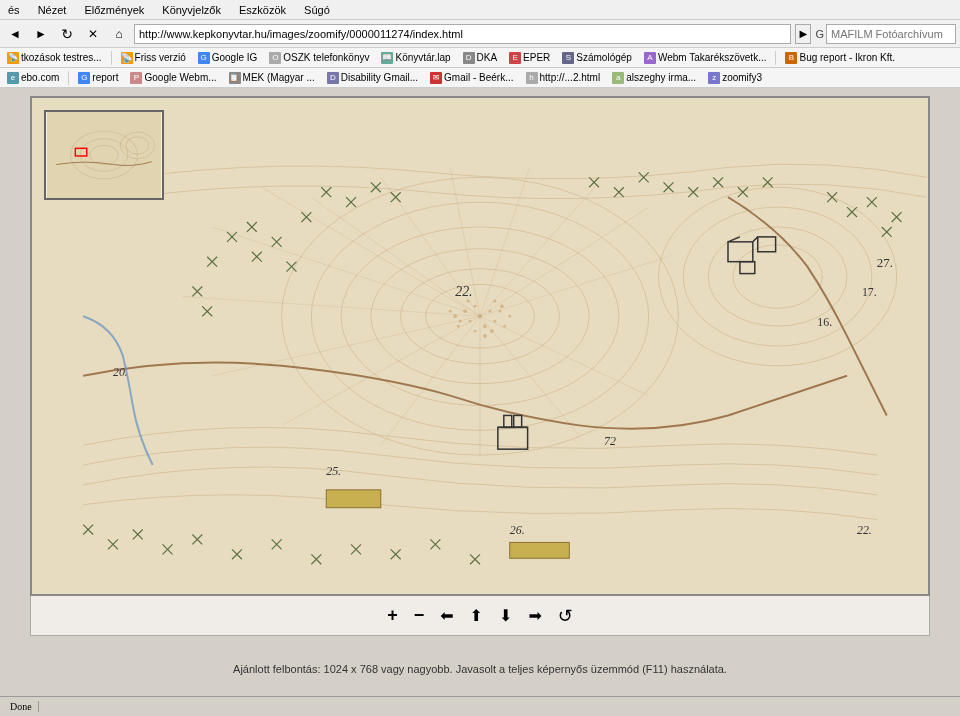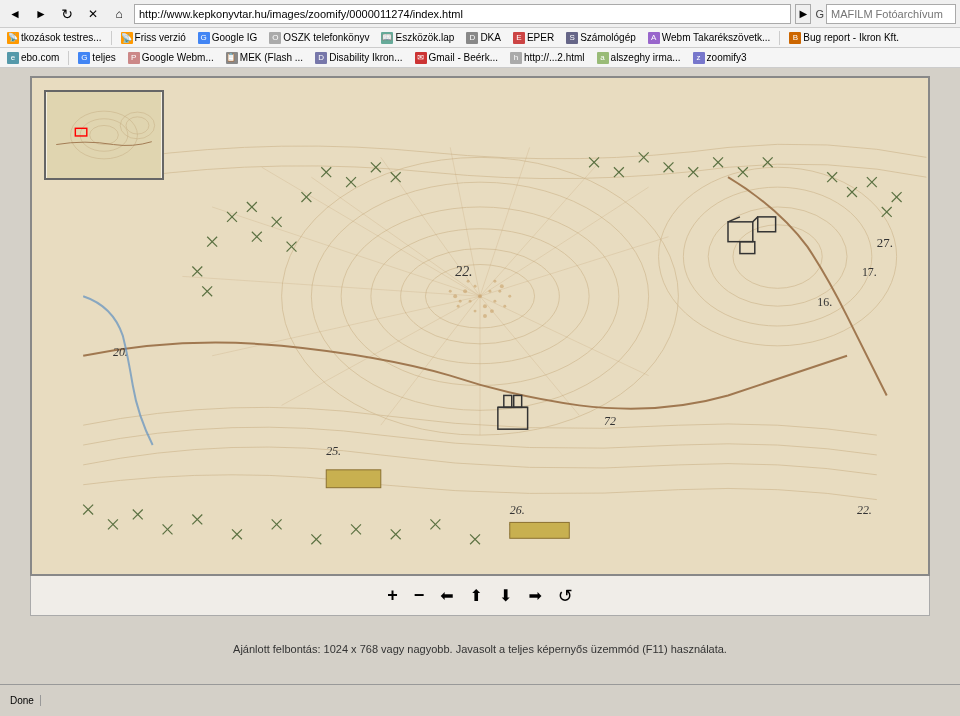--- a/index.html
+++ b/index.html
@@ -219,40 +219,49 @@
       overflow: hidden;
     }
     .thumbnail-inner {
       width: 100%;
       height: 100%;
       position: relative;
     }
 
     
     .status-bar {
-      height: 32px;
+      height: 20px;
       background: #d4d0c8;
       border-top: 1px solid #999;
       display: flex;
       align-items: center;
       padding: 0 4px;
       font-size: 10px;
       gap: 4px;
+      font-family: Liberation Serif, serif;
     }
     .status-segment {
       padding: 0 6px;
       border-right: 1px solid #999;
       white-space: nowrap;
     }
   </style>
 </head>
 <body>
 
 <div class="browser-window">
 
+  <div class="menu-bar">
+    <span class="menu-item">és</span>
+    <span class="menu-item">Nézet</span>
+    <span class="menu-item">Előzmények</span>
+    <span class="menu-item">Könyvjelzők</span>
+    <span class="menu-item">Eszközök</span>
+    <span class="menu-item">Súgó</span>
+  </div>
 
   <div class="toolbar">
     <button class="toolbar-btn">◄</button>
     <button class="toolbar-btn">►</button>
     <button class="toolbar-btn" style="font-size:14px;">↻</button>
     <button class="toolbar-btn">✕</button>
     <button class="toolbar-btn">⌂</button>
     <div class="address-bar-container">
       <input class="address-bar" value="http://www.kepkonyvtar.hu/images/zoomify/0000011274/index.html" style="">
       <button class="go-btn">▶</button>
@@ -276,21 +285,21 @@
     <div class="bookmark-item">
       <span class="bookmark-icon" style="background:#4285f4;">G</span>
       <span>Google IG</span>
     </div>
     <div class="bookmark-item">
       <span class="bookmark-icon" style="background:#aaa;">O</span>
       <span>OSZK telefonkönyv</span>
     </div>
     <div class="bookmark-item">
       <span class="bookmark-icon" style="background:#6a9;">📖</span>
-      <span>Eszközök.lap</span>
+      <span>Könyvtár.lap</span>
     </div>
     <div class="bookmark-item">
       <span class="bookmark-icon" style="background:#888;">D</span>
       <span>DKA</span>
     </div>
     <div class="bookmark-item">
       <span class="bookmark-icon" style="background:#c44;">E</span>
       <span>EPER</span>
     </div>
     <div class="bookmark-item">
@@ -309,33 +318,33 @@
   </div>
 
   <div class="bookmarks-bar2">
     <div class="bookmark-item">
       <span class="bookmark-icon" style="background:#59a;">e</span>
       <span>ebo.com</span>
     </div>
     <div class="bookmark-separator"></div>
     <div class="bookmark-item">
       <span class="bookmark-icon" style="background:#4285f4;">G</span>
-      <span>teljes</span>
+      <span>report</span>
     </div>
     <div class="bookmark-item">
       <span class="bookmark-icon" style="background:#c88;">P</span>
       <span>Google Webm...</span>
     </div>
     <div class="bookmark-item">
       <span class="bookmark-icon" style="background:#888; font-size:8px;">📋</span>
-      <span>MEK (Flash ...</span>
+      <span>MEK (Magyar ...</span>
     </div>
     <div class="bookmark-item">
       <span class="bookmark-icon" style="background:#77a;">D</span>
-      <span>Disability Ikron...</span>
+      <span>Disability Gmail...</span>
     </div>
     <div class="bookmark-item">
       <span class="bookmark-icon" style="background:#c33;">✉</span>
       <span>Gmail - Beérk...</span>
     </div>
     <div class="bookmark-item">
       <span class="bookmark-icon" style="background:#aaa;">h</span>
       <span>http://...2.html</span>
     </div>
     <div class="bookmark-item">

